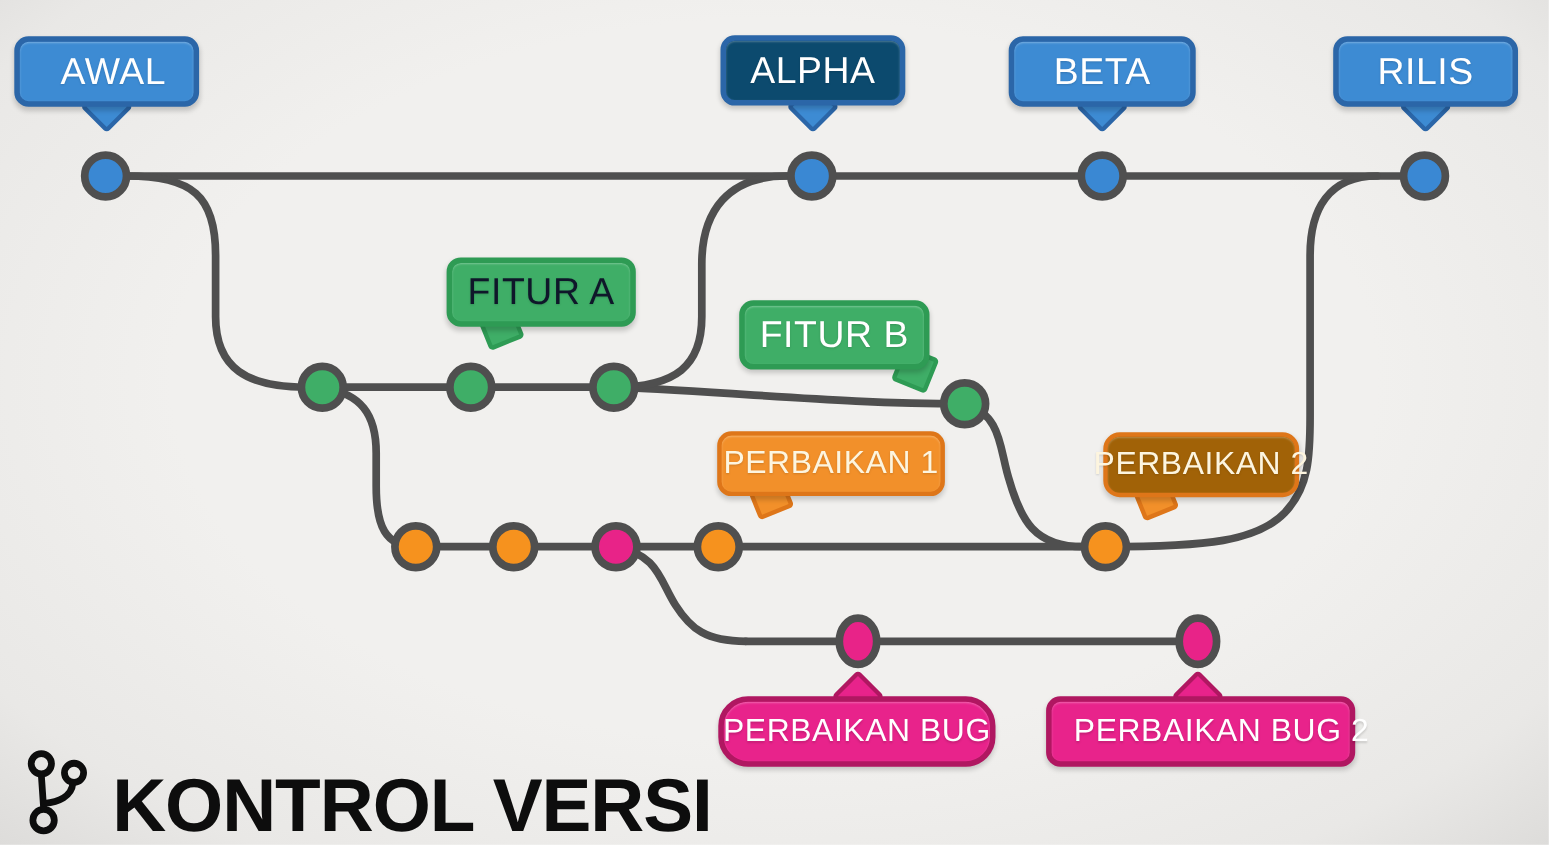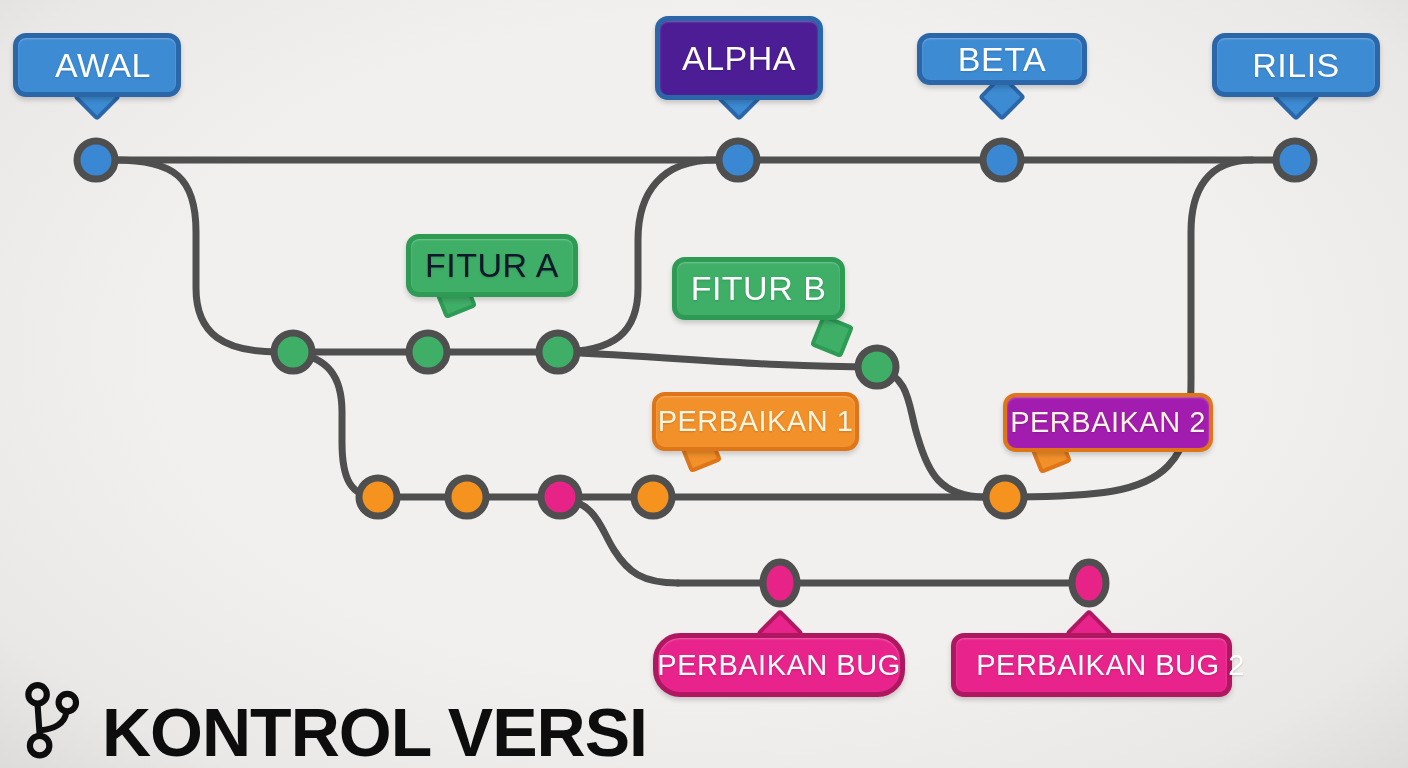--- a/index.html
+++ b/index.html
@@ -83,29 +83,29 @@
   <div class="pointer" style="left: 985px; top: 80px; transform: rotate(45deg); background: rgb(61, 139, 211); border-color: rgb(43, 102, 168);"></div>
   <div class="pointer" style="left: 1279px; top: 80px; transform: rotate(45deg); background: rgb(61, 139, 211); border-color: rgb(43, 102, 168);"></div>
   <div class="pointer" style="left: 438px; top: 280px; transform: rotate(68deg); background: rgb(63, 174, 103); border-color: rgb(46, 155, 84);"></div>
   <div class="pointer" style="left: 815px; top: 319px; transform: rotate(22deg); background: rgb(63, 174, 103); border-color: rgb(46, 155, 84);"></div>
   <div class="pointer" style="left: 683px; top: 434px; transform: rotate(68deg); background: rgb(242, 144, 42); border-color: rgb(222, 118, 25);"></div>
   <div class="pointer" style="left: 1033px; top: 435px; transform: rotate(68deg); background: rgb(242, 144, 42); border-color: rgb(222, 118, 25);"></div>
   <div class="pointer" style="left: 763px; top: 616px; transform: rotate(45deg); background: rgb(232, 35, 139); border-color: rgb(176, 23, 97);"></div>
   <div class="pointer" style="left: 1072px; top: 616px; transform: rotate(45deg); background: rgb(232, 35, 139); border-color: rgb(176, 23, 97);"></div>
 
   <div class="bubble" style="left: 13px; top: 33px; width: 168px; height: 64px; background: rgb(61, 139, 211); border-color: rgb(43, 102, 168); color: rgb(255, 255, 255); padding-left: 12px;">AWAL</div>
-  <div class="bubble" style="left: 655px; top: 16px; width: 168px; height: 84px; background: #4c1d95; border-color: rgb(43, 102, 168); color: rgb(255, 255, 255);">ALPHA</div>
-  <div class="bubble" style="left: 917px; top: 33px; width: 170px; height: 52px; background: rgb(61, 139, 211); border-color: rgb(43, 102, 168); color: rgb(255, 255, 255);">BETA</div>
+  <div class="bubble" style="left: 655px; top: 32px; width: 168px; height: 64px; background: #0c4a6e; border-color: rgb(43, 102, 168); color: rgb(255, 255, 255);">ALPHA</div>
+  <div class="bubble" style="left: 917px; top: 33px; width: 170px; height: 64px; background: rgb(61, 139, 211); border-color: rgb(43, 102, 168); color: rgb(255, 255, 255);">BETA</div>
   <div class="bubble" style="left: 1212px; top: 33px; width: 168px; height: 64px; background: rgb(61, 139, 211); border-color: rgb(43, 102, 168); color: rgb(255, 255, 255);">RILIS</div>
 
   <div class="bubble" style="left: 406px; top: 234px; width: 172px; height: 63px; background: rgb(63, 174, 103); border-color: rgb(46, 155, 84); color: #0f172a;">FITUR A</div>
-  <div class="bubble" style="left: 672px; top: 257px; width: 173px; height: 63px; background: rgb(63, 174, 103); border-color: rgb(46, 155, 84); color: rgb(255, 255, 255);">FITUR B</div>
+  <div class="bubble" style="left: 672px; top: 273px; width: 173px; height: 63px; background: rgb(63, 174, 103); border-color: rgb(46, 155, 84); color: rgb(255, 255, 255);">FITUR B</div>
 
   <div class="bubble small" style="left: 652px; top: 392px; width: 207px; height: 59px; background: rgb(242, 144, 42); border-color: rgb(222, 118, 25); color: rgb(253, 245, 223);">PERBAIKAN 1</div>
-  <div class="bubble small" style="left: 1003px; top: 393px; width: 210px; height: 59px; background: #a21caf; border-color: rgb(222, 118, 25); color: rgb(253, 245, 223);">PERBAIKAN 2</div>
+  <div class="bubble small" style="left: 1003px; top: 393px; width: 178px; height: 59px; background: #a16207; border-color: rgb(222, 118, 25); color: rgb(253, 245, 223); border-radius: 15px;">PERBAIKAN 2</div>
 
   <div class="bubble small pink" style="left: 653px; top: 633px; width: 252px; height: 64px; background: rgb(232, 35, 139); border-color: rgb(176, 23, 97); color: rgb(255, 255, 255); border-radius: 27px;">PERBAIKAN BUG</div>
   <div class="bubble small pink" style="left: 951px; top: 633px; width: 281px; height: 64px; background: rgb(232, 35, 139); border-color: rgb(176, 23, 97); color: rgb(255, 255, 255); padding-left: 38px;">PERBAIKAN BUG 2</div>
 
   <div id="title">
     <svg width="66" height="82" viewBox="0 0 60 80" fill="none" stroke="#0d0d0d" stroke-width="6" stroke-linecap="round">
       <circle cx="13" cy="15" r="9"></circle>
       <circle cx="42" cy="23" r="8.5"></circle>
       <circle cx="15" cy="65" r="9.5"></circle>
       <path d="M 13 25 L 15 54"></path>

